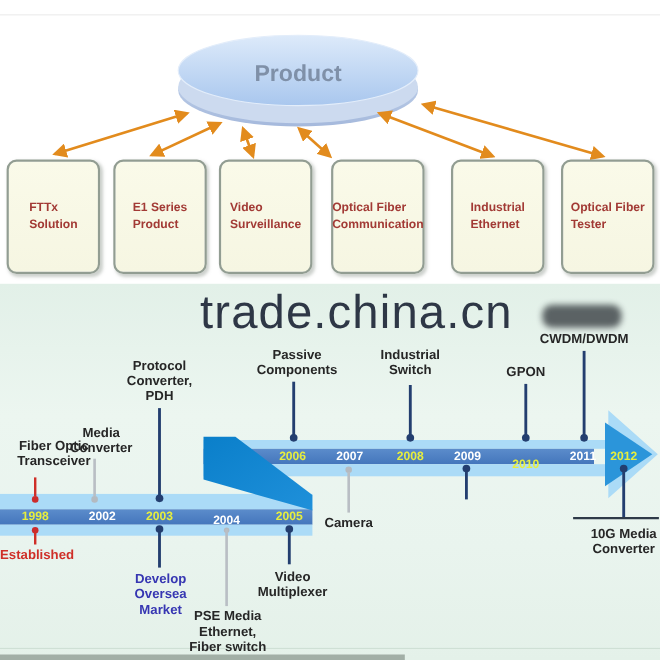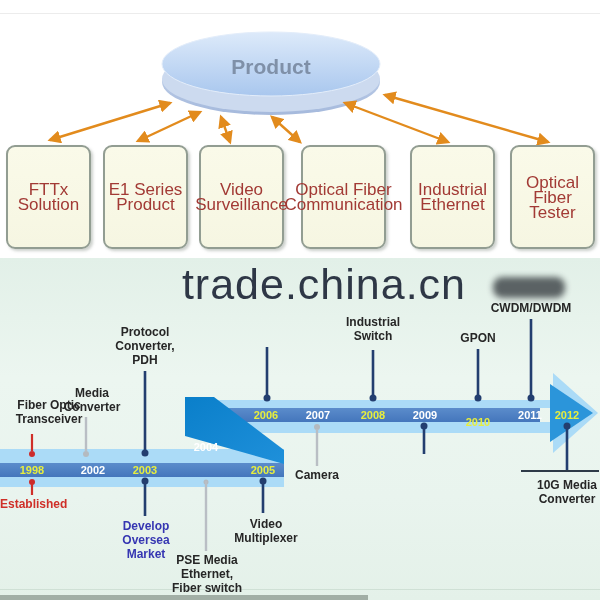--- a/index.html
+++ b/index.html
@@ -15,22 +15,22 @@
 
   
   svg.gfx{position:absolute;left:0;top:0;width:600px;height:600px;pointer-events:none;}
 
   
   .cat-box{position:absolute;top:145px;width:85px;height:104px;box-sizing:border-box;
     background:linear-gradient(180deg,#fafae9 0%,#f6f6e2 100%);
     border:2px solid #929d92;border-radius:9px;
     box-shadow:2px 2px 3px rgba(110,120,110,0.35);
     display:flex;align-items:center;justify-content:center;}
-  .cat-box span{color:#a23a35;font-weight:normal;font-size:17px;line-height:15px;
-    text-align:center;white-space:pre-line;}
+  .cat-box span{color:#a23a35;font-weight:bold;font-size:11px;line-height:15px;
+    white-space:pre-line;}
 
   
   text.hub{font-family:"Liberation Sans",sans-serif;font-size:21px;font-weight:bold;fill:#7f90a8;}
 
   
   .watermark{position:absolute;left:160px;top:258px;width:306px;height:52px;
     font-size:43px;color:#0f172a;opacity:.85;text-align:right;line-height:52px;
     letter-spacing:1px;z-index:6;}
   .smudge{position:absolute;left:493px;top:277px;width:72px;height:21px;background:#3d4347;
     border-radius:9px;filter:blur(3px);opacity:.82;z-index:7;}
@@ -182,21 +182,21 @@
       <span>Optical Fiber
 Tester</span>
     </div>
 
   <div class="watermark">trade.china.cn</div>
   <div class="smudge"></div>
 
   <span class="yr hl" style="left:7px;top:463px;">1998</span>
   <span class="yr" style="left:68px;top:463px;">2002</span>
   <span class="yr hl" style="left:120px;top:463px;">2003</span>
-  <span class="yr" style="left:181px;top:440px;">2004</span>
+  <span class="yr" style="left:181px;top:466px;">2004</span>
   <span class="yr hl" style="left:238px;top:463px;">2005</span>
 
   <span class="yr hl" style="left:241px;top:408px;">2006</span>
   <span class="yr" style="left:293px;top:408px;">2007</span>
   <span class="yr hl" style="left:348px;top:408px;">2008</span>
   <span class="yr" style="left:400px;top:408px;">2009</span>
   <span class="yr hl" style="left:453px;top:415px;">2010</span>
   <span class="yr" style="left:505px;top:408px;">2011</span>
   <span class="yr hl" style="left:542px;top:408px;">2012</span>
 
@@ -211,20 +211,22 @@
   <div class="ms red" style="left:0px;top:497px;width:66px;">Established</div>
   <div class="ms blue" style="left:106px;top:519px;width:80px;">Develop
 Oversea
 Market</div>
   <div class="ms" style="left:157px;top:553px;width:100px;">PSE Media
 Ethernet,
 Fiber switch</div>
   <div class="ms" style="left:216px;top:517px;width:100px;">Video
 Multiplexer</div>
 
+  <div class="ms" style="left:230px;top:315px;width:80px;">Passive
+Components</div>
   <div class="ms" style="left:333px;top:315px;width:80px;">Industrial
 Switch</div>
   <div class="ms" style="left:448px;top:331px;width:60px;">GPON</div>
   <div class="ms" style="left:489px;top:301px;width:84px;">CWDM/DWDM</div>
 
   <div class="ms" style="left:282px;top:468px;width:70px;">Camera</div>
   <div class="ms" style="left:517px;top:478px;width:100px;">10G Media
 Converter</div>
 
 </div>

